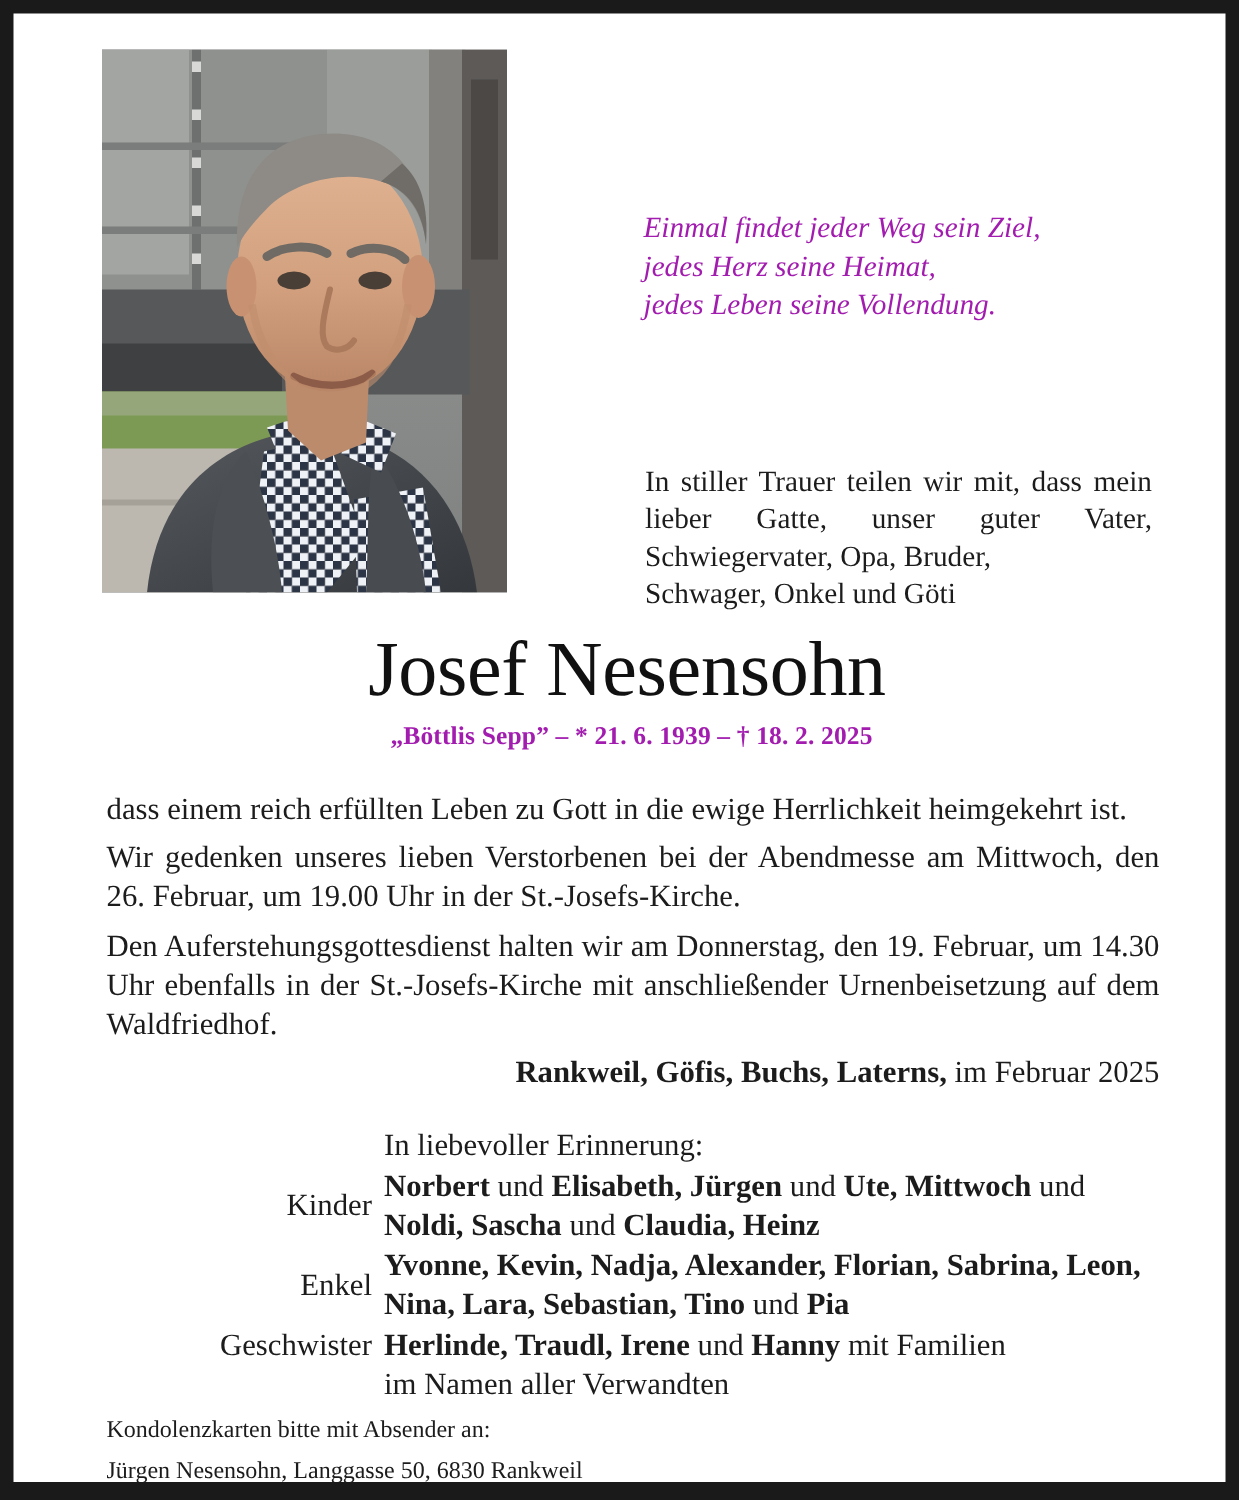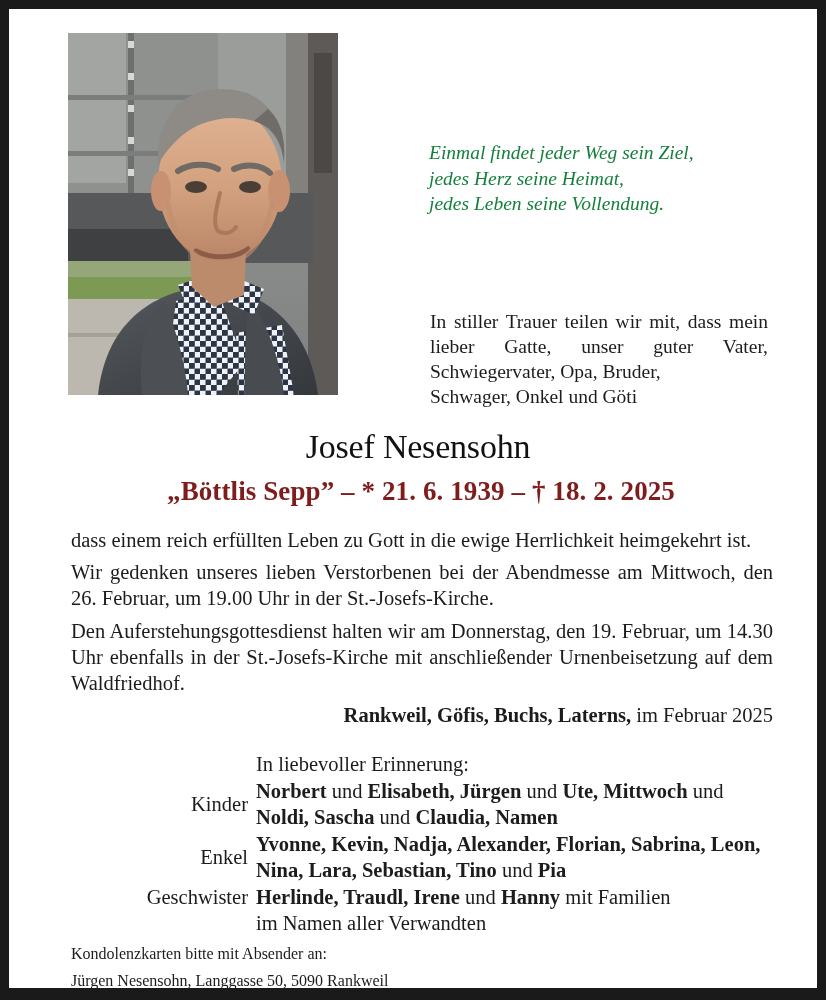--- a/index.html
+++ b/index.html
@@ -44,21 +44,21 @@
 
   
   .epigraph {
     position: absolute;
     left: 420px;
     top: 131px;
     width: 340px;
     font-style: italic;
     font-size: 19.5px;
     line-height: 25.5px;
-    color: #15803d;
+    color: #a21caf;
   }
 
   
   .intro {
     position: absolute;
     left: 421px;
     top: 300px;
     width: 338px;
     font-size: 19.5px;
     line-height: 25px;
@@ -69,33 +69,33 @@
 
   
   .name-block {
     position: absolute;
     left: 0;
     right: 0;
     top: 408px;
     text-align: center;
   }
   .name {
-    font-size: 34px;
+    font-size: 52px;
     font-weight: 400;
     line-height: 60px;
     letter-spacing: -0.2px;
     color: #111111;
     margin: 0;
     padding-left: 10px;
   }
   .nickname {
-    font-size: 27px;
+    font-size: 17px;
     font-weight: 700;
     line-height: 28px;
-    color: #7f1d1d;
+    color: #a21caf;
     margin: 0;
     padding-left: 16px;
     letter-spacing: 0.1px;
   }
 
   
   .body-text {
     position: absolute;
     left: 62px;
     top: 518px;
@@ -271,35 +271,35 @@
       <p class="place-line nojust"><b>Rankweil, Göfis, Buchs, Laterns,</b><span> im Februar 2025</span></p>
     </div>
 
     <div class="family">
       <div class="fam-row">
         <div class="fam-label"></div>
         <div class="fam-value">In liebevoller Erinnerung:</div>
       </div>
       <div class="fam-row">
         <div class="fam-label">Kinder</div>
-        <div class="fam-value"><b>Norbert</b> und <b>Elisabeth, Jürgen</b> und <b>Ute, Mittwoch</b> und <b>Noldi, Sascha</b> und <b>Claudia, Namen</b></div>
+        <div class="fam-value"><b>Norbert</b> und <b>Elisabeth, Jürgen</b> und <b>Ute, Mittwoch</b> und <b>Noldi, Sascha</b> und <b>Claudia, Heinz</b></div>
       </div>
       <div class="fam-row">
         <div class="fam-label">Enkel</div>
         <div class="fam-value"><b>Yvonne, Kevin, Nadja, Alexander, Florian, Sabrina, Leon, Nina, Lara, Sebastian, Tino</b> und <b>Pia</b></div>
       </div>
       <div class="fam-row">
         <div class="fam-label">Geschwister</div>
         <div class="fam-value"><b>Herlinde, Traudl, Irene</b> und <b>Hanny</b> mit Familien</div>
       </div>
       <div class="fam-row">
         <div class="fam-label"></div>
         <div class="fam-value">im Namen aller Verwandten</div>
       </div>
     </div>
 
     <div class="footer">
       <div>Kondolenzkarten bitte mit Absender an:</div>
-      <div>Jürgen Nesensohn, Langgasse 50, 5090 Rankweil</div>
+      <div>Jürgen Nesensohn, Langgasse 50, 6830 Rankweil</div>
     </div>
 
   </div>
 </div>
 
 </body></html>

